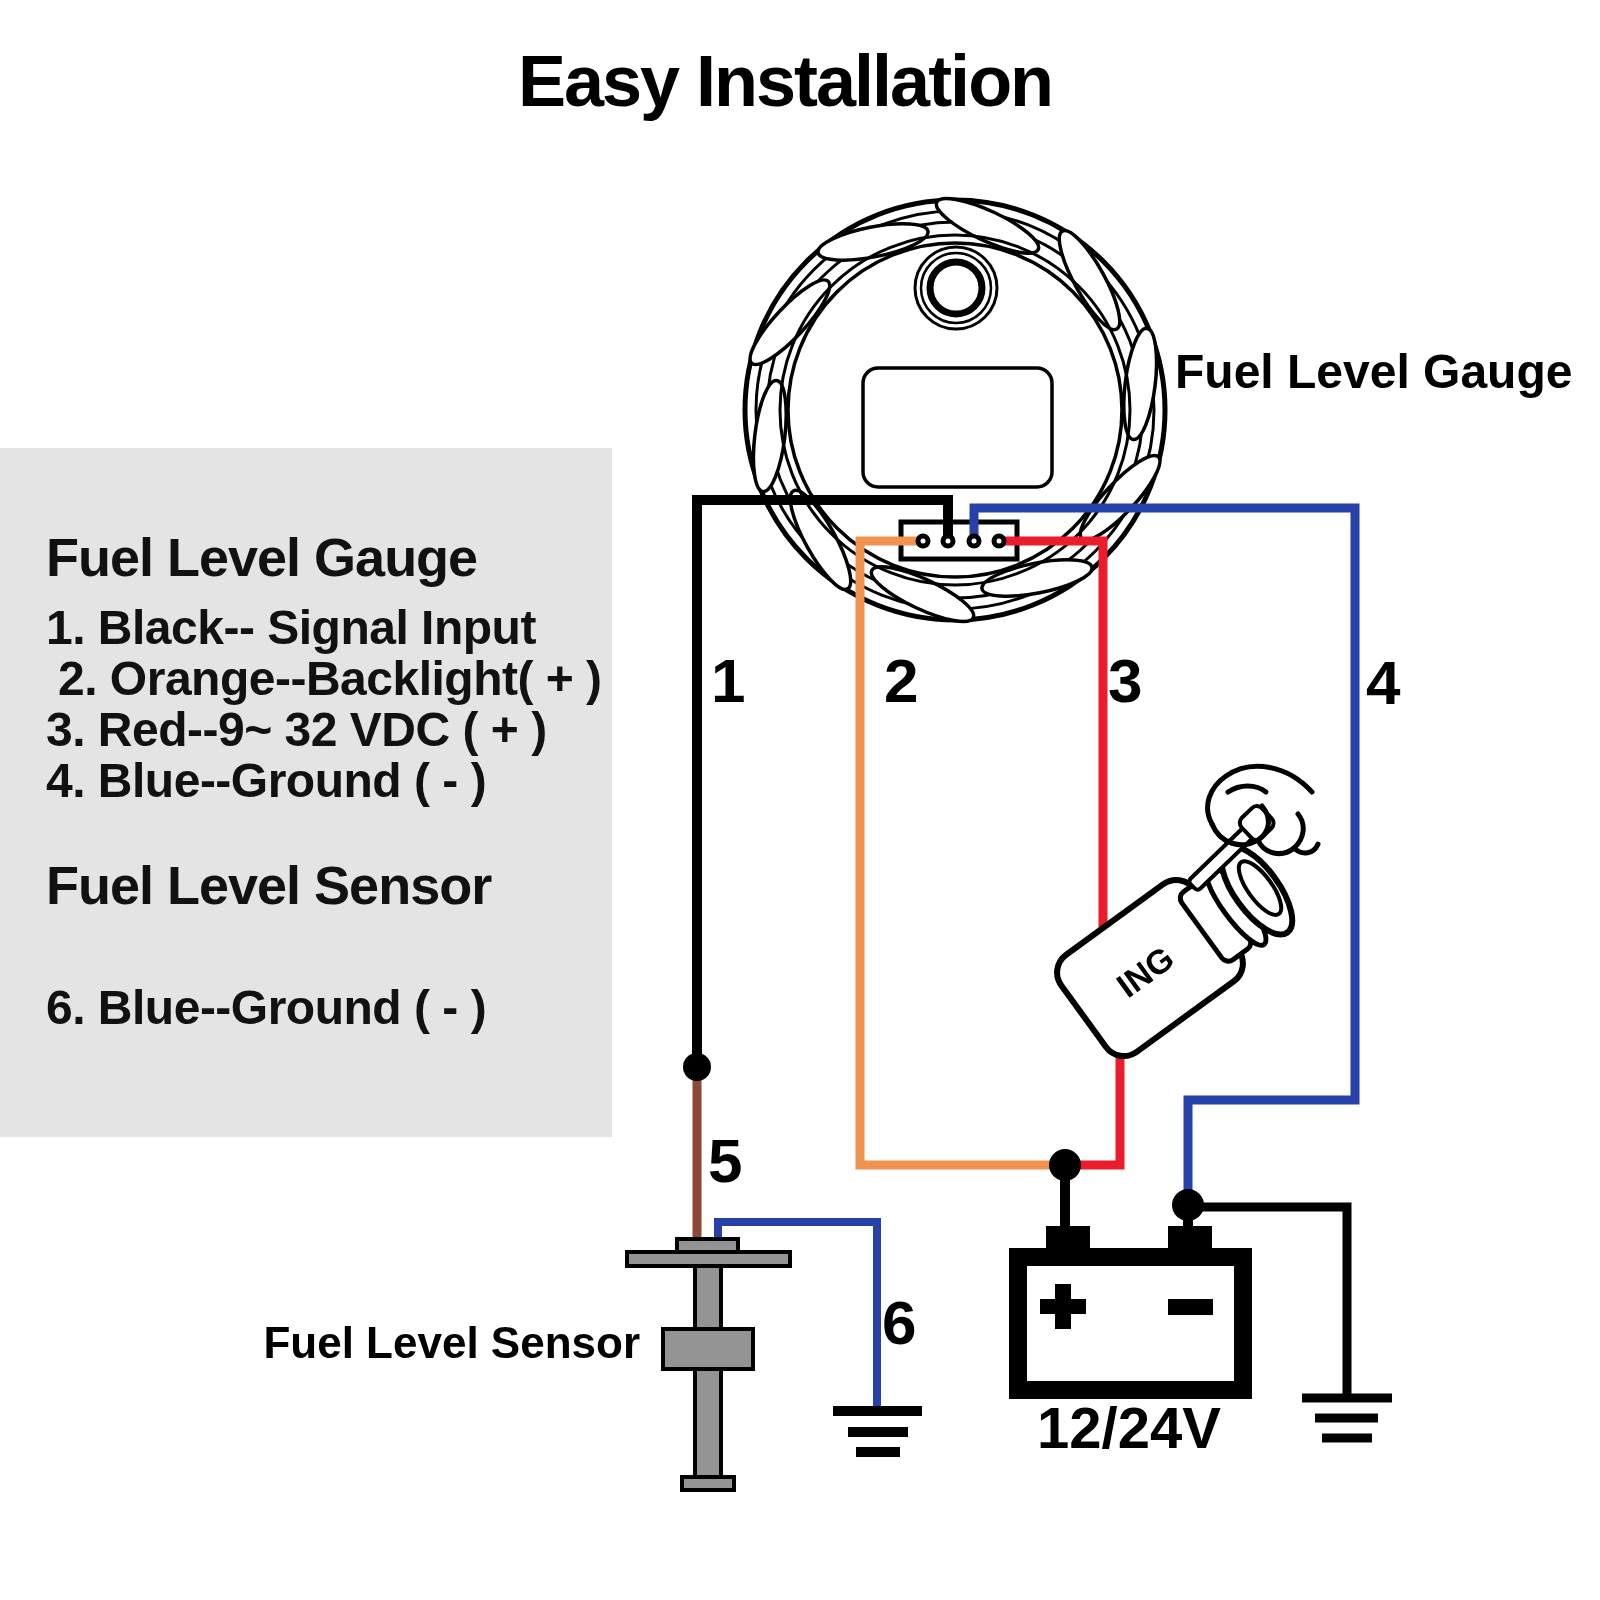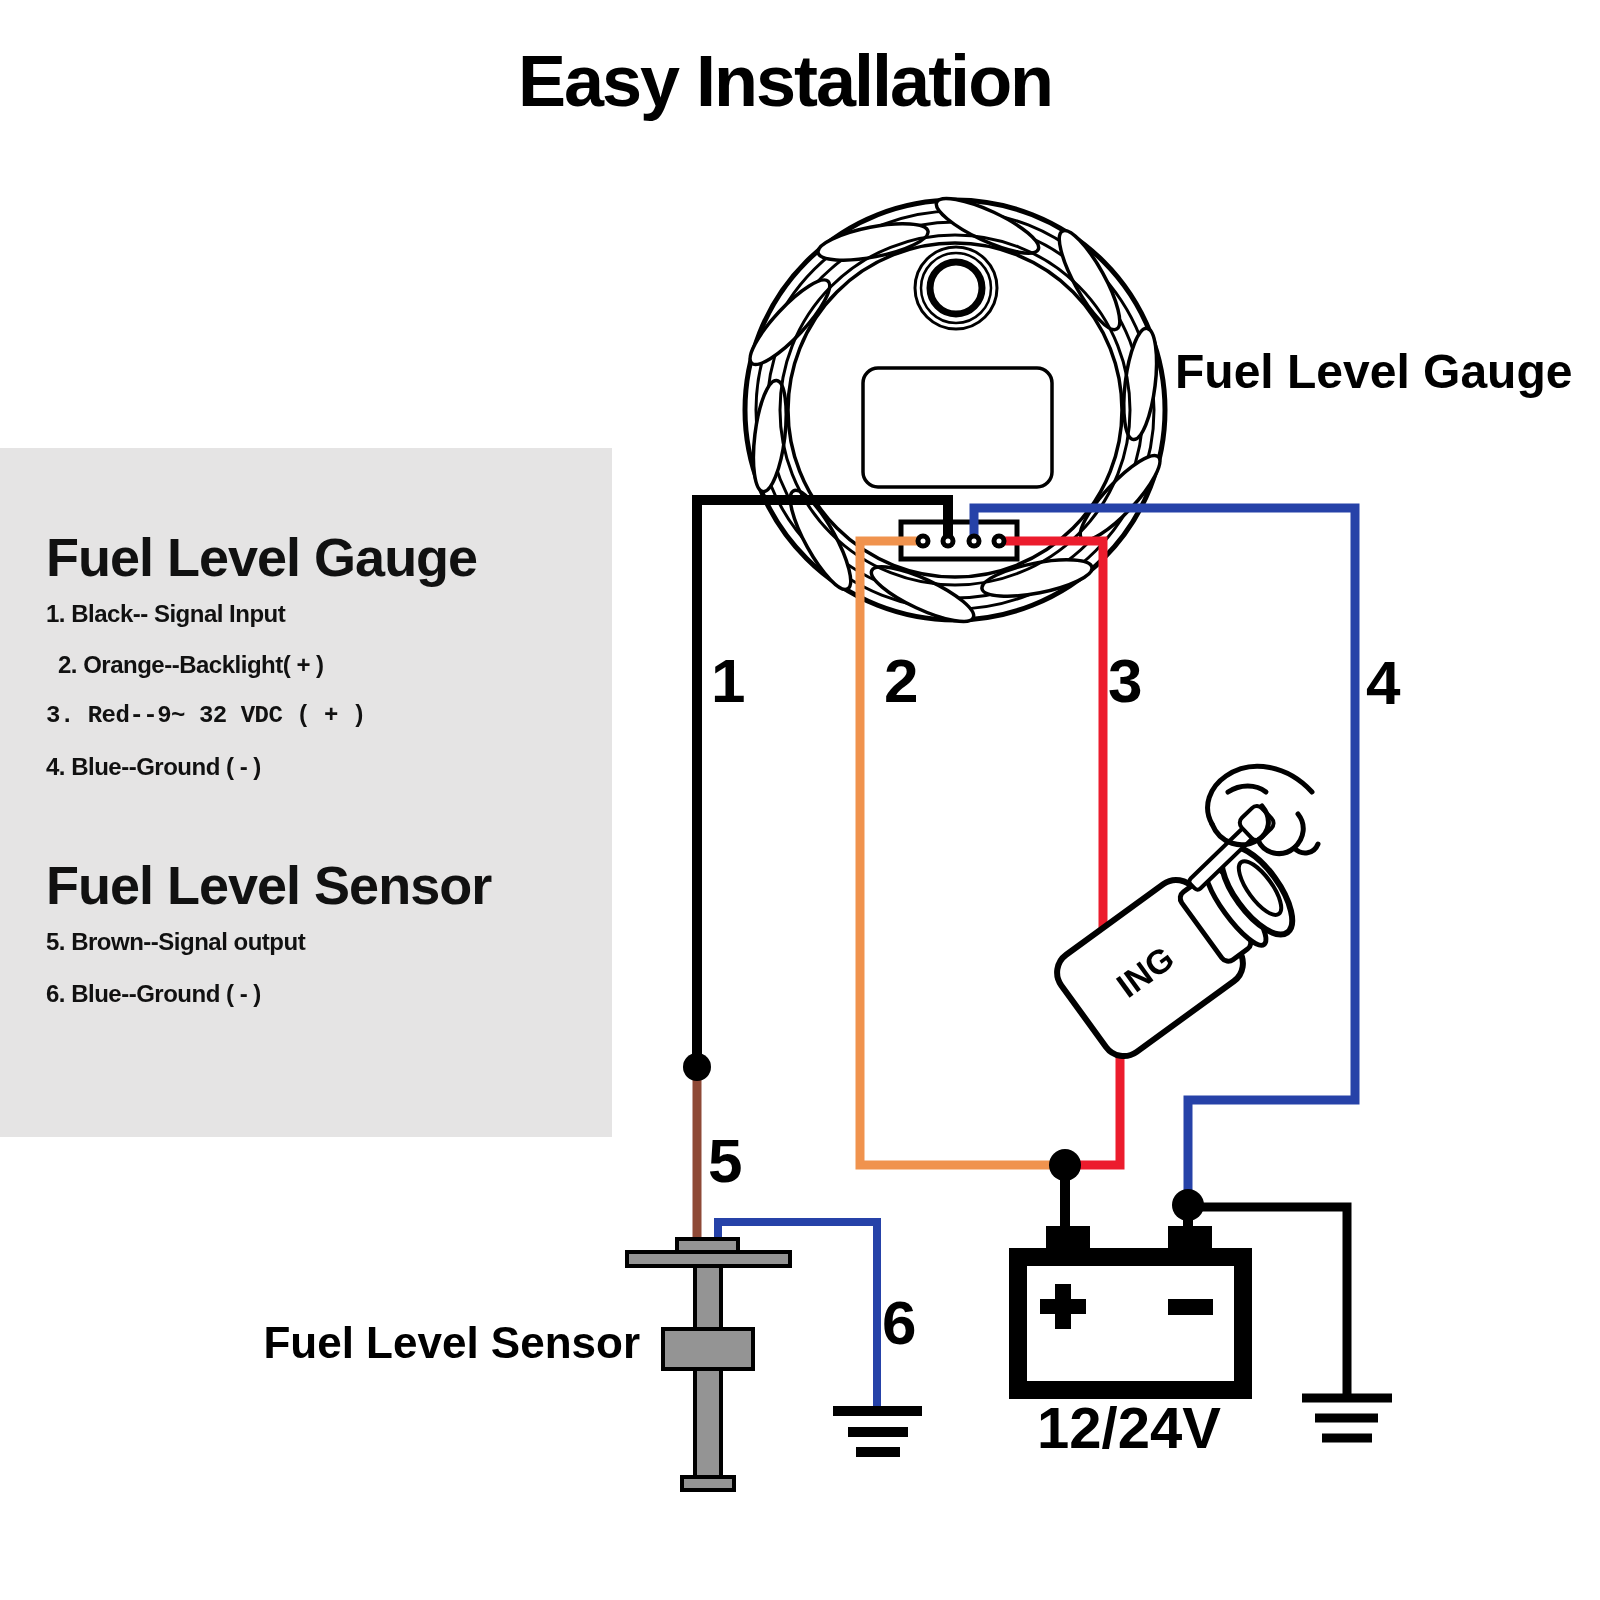--- a/index.html
+++ b/index.html
@@ -1,25 +1,25 @@
 <!DOCTYPE html>
 <html><head>
 <meta charset="utf-8">
 <style>
   html,body{margin:0;padding:0;background:#fff;}
   body{width:1600px;height:1600px;position:relative;font-family:"Liberation Sans",sans-serif;overflow:hidden;}
   .abs{position:absolute;}
   #title{left:0;top:40px;width:1570px;text-align:center;font-size:72px;font-weight:bold;letter-spacing:-2px;color:#000;}
   #legend-panel{left:0;top:448px;width:612px;height:689px;background:#e5e4e4;}
   .legend-heading{position:absolute;left:46px;font-size:54px;font-weight:bold;color:#111;letter-spacing:-1px;}
-  .legend-item{position:absolute;left:46px;font-size:24px;font-weight:bold;color:#111;letter-spacing:-0.5px;white-space:nowrap;}
+  .legend-item{position:absolute;left:46px;font-size:48px;font-weight:bold;color:#111;letter-spacing:-0.5px;white-space:nowrap;}
   #lg-h1{top:78px;}
   #lg-i1{top:152px;}
   #lg-i2{top:203px;margin-left:12px;}
-  #lg-i3{top:254px;font-family:Liberation Mono, monospace;}
+  #lg-i3{top:254px;}
   #lg-i4{top:305px;text-align:center;}
   #lg-h2{top:406px;}
   #lg-i5{top:480px;}
   #lg-i6{top:532px;}
   #gauge-callout{left:1175px;top:344px;font-size:48px;font-weight:bold;color:#000;white-space:nowrap;}
   #sensor-callout{left:230px;top:1318px;width:410px;text-align:right;font-size:44px;font-weight:bold;color:#000;white-space:nowrap;}
   svg{position:absolute;left:0;top:0;}
   svg text{font-family:"Liberation Sans",sans-serif;}
   .wire-num{font-size:62px;font-weight:bold;fill:#000;}
   .lens{fill:#fff;stroke:#000;stroke-width:3.5;}
@@ -31,21 +31,20 @@
 
 <div class="abs" id="title">Easy Installation</div>
 
 <div class="abs" id="legend-panel">
   <div class="legend-heading" id="lg-h1">Fuel Level Gauge</div>
   <div class="legend-item" id="lg-i1">1. Black-- Signal Input</div>
   <div class="legend-item" id="lg-i2">2. Orange--Backlight( + )</div>
   <div class="legend-item" id="lg-i3">3. Red--9~ 32 VDC ( + )</div>
   <div class="legend-item" id="lg-i4">4. Blue--Ground ( - )</div>
   <div class="legend-heading" id="lg-h2">Fuel Level Sensor</div>
-  <div class="legend-item" id="lg-i5">5. Brown--Signal output</div>
   <div class="legend-item" id="lg-i6">6. Blue--Ground ( - )</div>
 </div>
 
 <svg width="1600" height="1600" viewBox="0 0 1600 1600">
 
   <g>
     <circle class="ring" cx="955" cy="410" r="210" fill="#fff" stroke-width="5"></circle>
     <circle class="ring" cx="955" cy="410" r="199" stroke-width="3"></circle>
     <circle class="ring" cx="955" cy="410" r="188" stroke-width="3"></circle>
 

